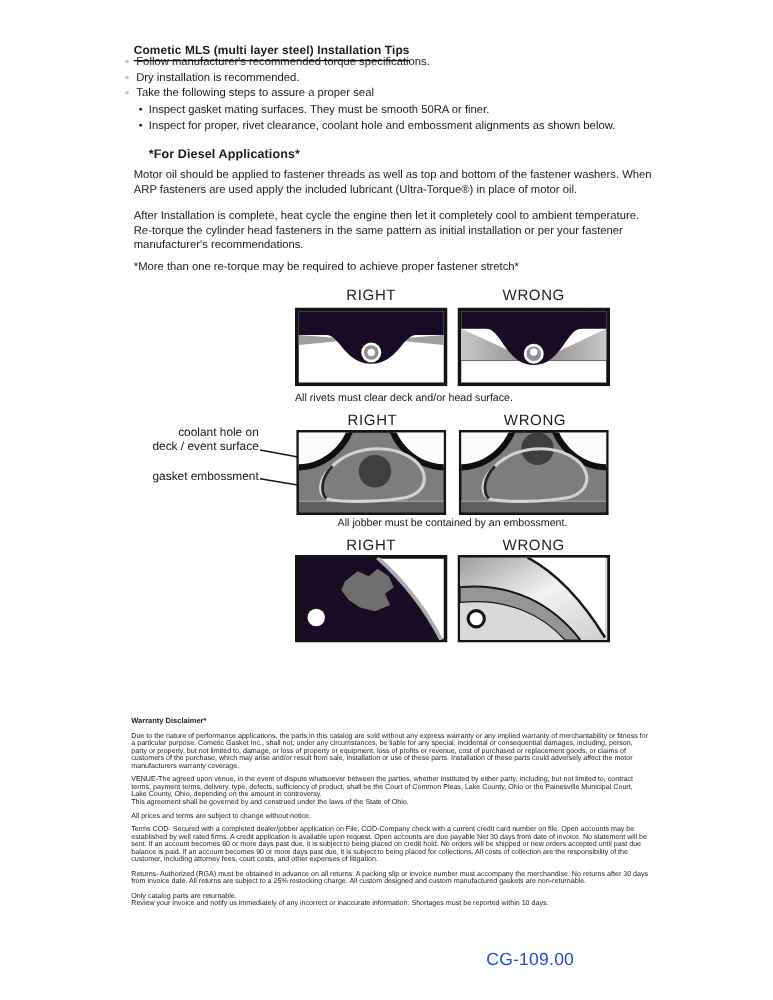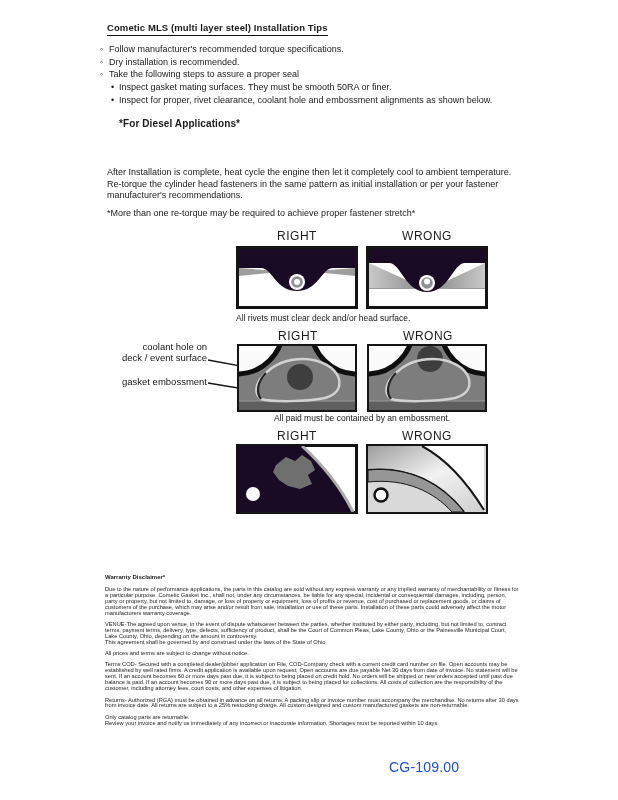--- a/index.html
+++ b/index.html
@@ -30,21 +30,21 @@
   .w-p.tight{margin-bottom:0;}
 
   .code{font-size:14px;color:#1d4ed8;letter-spacing:0.2px;}
   svg{display:block;}
 </style>
 </head>
 <body>
 
 <div class="page">
 
-  <div class="abs" style="left:107px;top:17px;">
+  <div class="abs" style="left:107px;top:30px;">
     <span class="title">Cometic MLS (multi layer steel) Installation Tips</span>
   </div>
 
   <div class="abs bullets" style="left:100px;top:43px;width:430px;">
     <div class="b-row">
       <span class="b-glyph">◦</span>
       <span>Follow manufacturer's recommended torque specifications.</span>
     </div>
     <div class="b-row">
       <span class="b-glyph">◦</span>
@@ -58,20 +58,21 @@
       <span class="b-glyph">•</span>
       <span>Inspect gasket mating surfaces.  They must be smooth 50RA or finer.</span>
     </div>
     <div class="b-row b-sub">
       <span class="b-glyph">•</span>
       <span>Inspect for proper, rivet clearance, coolant hole and embossment alignments as shown below.</span>
     </div>
   </div>
 
   <div class="abs h2" style="left:107px;top:118px;">*For Diesel Applications*</div>
+  <div class="abs para" style="left:107px;top:134px;">Motor oil should be applied to fastener threads as well as top and bottom of the fastener washers. When ARP fasteners are used apply the included lubricant (Ultra-Torque®) in place of motor oil.</div>
   <div class="abs para" style="left:107px;top:167px;">After Installation is complete, heat cycle the engine then let it completely cool to ambient temperature. Re-torque the cylinder head fasteners in the same pattern as initial installation or per your fastener manufacturer's recommendations.</div>
   <div class="abs note" style="left:107px;top:208px;">*More than one re-torque may be required to achieve proper fastener stretch*</div>
 
   <div class="abs dg-label" style="left:236px;top:229px;">RIGHT</div>
   <div class="abs dg-label" style="left:366px;top:229px;">WRONG</div>
 
   <svg class="abs" style="left:236px;top:246px;" width="122" height="63" viewBox="0 0 122 63">
     <rect x="1.5" y="1.5" width="119" height="60" fill="#ffffff" stroke="#141414" stroke-width="3"></rect>
     <polygon points="3,22 48,25.5 3,30" fill="#9e9e9e"></polygon>
     <polygon points="119,22 74,25.5 119,30" fill="#9e9e9e"></polygon>
@@ -149,21 +150,21 @@
       <rect x="2" y="57" width="116" height="9" fill="#5f5f5f"></rect>
       <line x1="2" y1="57" x2="118" y2="57" stroke="#9a9a9a" stroke-width="1.2"></line>
       <circle cx="0" cy="-16" r="46" fill="#fbfbfb" stroke="#0f0f0f" stroke-width="5"></circle>
       <circle cx="120" cy="-16" r="46" fill="#fbfbfb" stroke="#0f0f0f" stroke-width="5"></circle>
       <circle cx="63" cy="15" r="13" fill="#3e3e3e"></circle>
       <path d="M24,55 C17,50 18,40 27,31 C36,21 50,15 66,15 C84,15 99,24 102,35 C104,44 99,51 88,54 C68,58 34,58 24,55 Z" fill="none" stroke="#d2d2d2" stroke-width="2.5"></path>
       <path d="M24,55 C19,49 20,38 29,29" fill="none" stroke="#242424" stroke-width="2.2"></path>
     </g>
   </svg>
 
-  <div class="abs caption caption2" style="left:237px;top:413px;">All paid must be contained by an embossment.</div>
+  <div class="abs caption caption2" style="left:237px;top:413px;">All jobber must be contained by an embossment.</div>
 
   <div class="abs dg-label" style="left:236px;top:429px;">RIGHT</div>
   <div class="abs dg-label" style="left:366px;top:429px;">WRONG</div>
 
   <svg class="abs" style="left:236px;top:444px;" width="122" height="70" viewBox="0 0 122 70">
     <defs>
         <clipPath id="clipC">
           <rect x="2" y="2" width="118" height="66"></rect>
         </clipPath>
       </defs>

